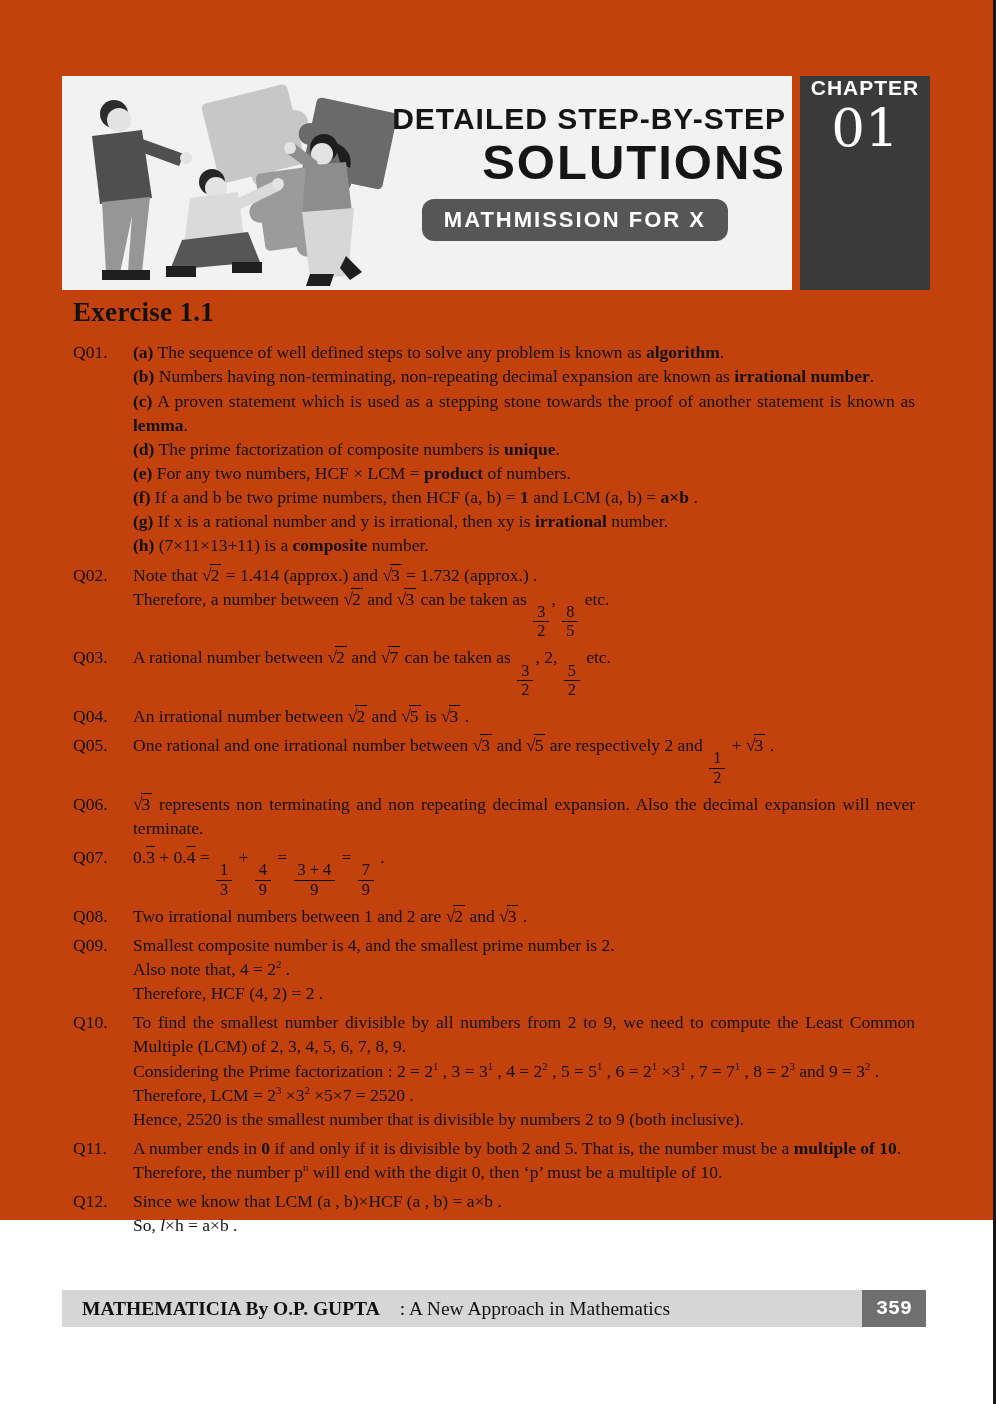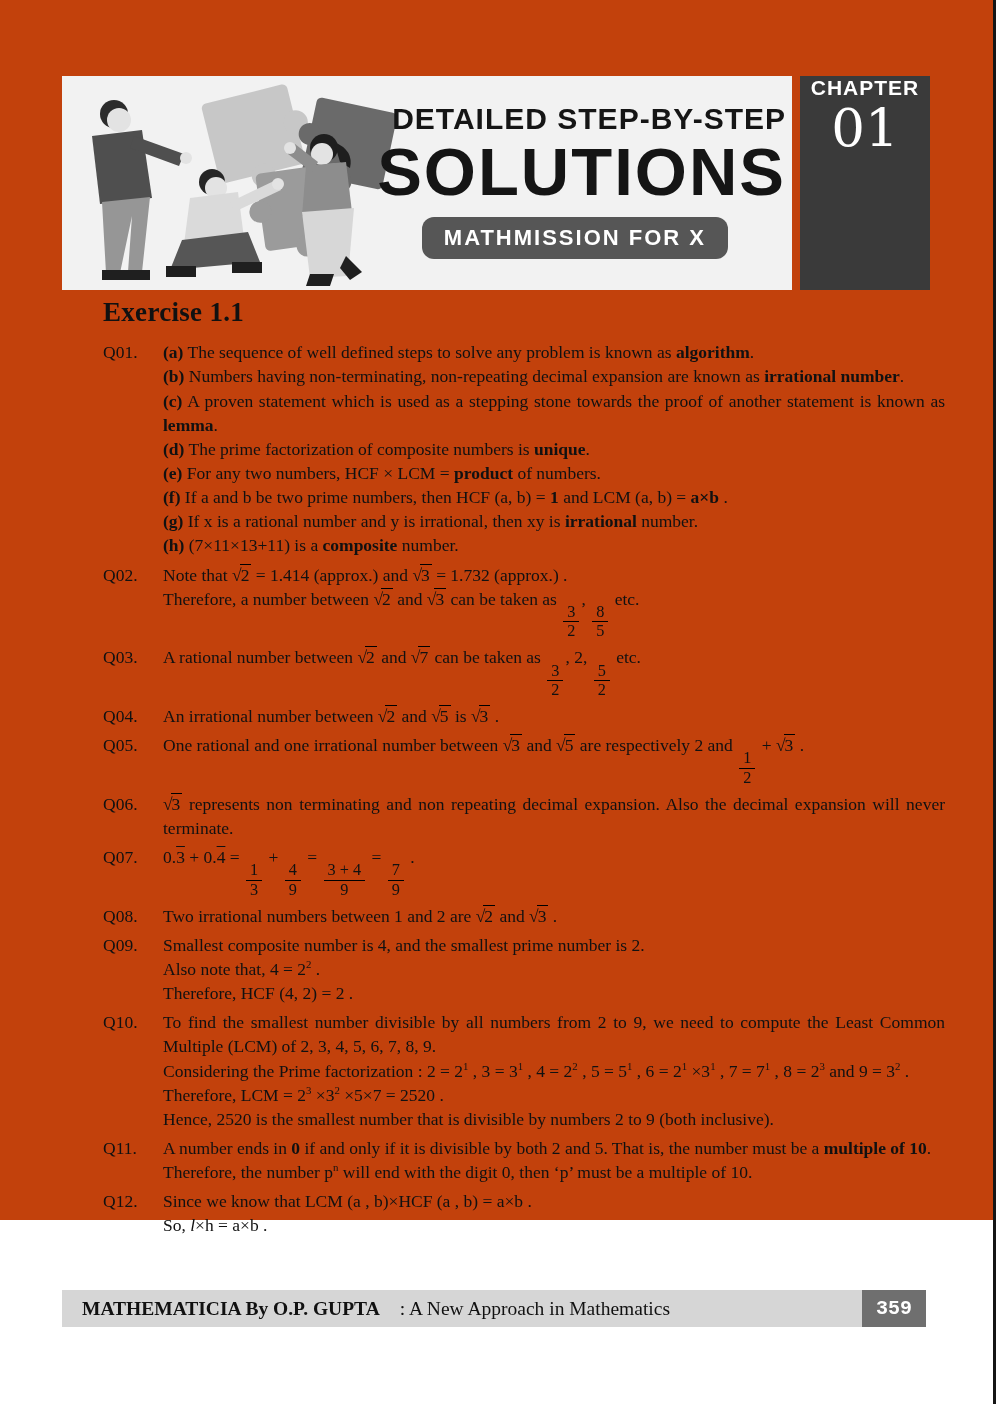--- a/index.html
+++ b/index.html
@@ -30,21 +30,21 @@
   .illustration{ position:absolute; left:0; top:0; }
   .titles{
     position:absolute; right:6px; top:26px;
     display:flex; flex-direction:column; align-items:flex-end;
     font-family:"Liberation Sans", sans-serif; color:#151515;
   }
   .title-sub{
     font-size:30px; font-weight:bold; letter-spacing:1px; white-space:nowrap;
   }
   .title-main{
-    font-size:67px; font-weight:bold; letter-spacing:2px; line-height:1.0;
+    font-size:49px; font-weight:bold; letter-spacing:2px; line-height:1.0;
     margin-top:2px; white-space:nowrap;
   }
   .badge{
     margin:12px 58px 0 0;
     background:#565656; color:#fff;
     border-radius:12px;
     padding:8px 22px;
     font-size:22px; font-weight:bold; letter-spacing:2px; white-space:nowrap;
   }
   .chapter-box{
@@ -57,21 +57,21 @@
     font-family:"Liberation Sans", sans-serif;
     font-weight:bold; font-size:21px; letter-spacing:1px;
   }
   .chapter-number{
     font-family:"DejaVu Serif", serif;
     font-size:53px; line-height:1.05; font-weight:500;
   }
 
   
   .content{
-    position:absolute; left:103px; top:294px; width:842px;
+    position:absolute; left:73px; top:294px; width:842px;
     font-size:17.5px; line-height:1.38;
   }
   .exercise-title{
     margin:0 0 9px 0;
     font-size:27px; font-weight:bold; letter-spacing:0.3px;
   }
   .q-row{ display:flex; margin-bottom:5px; }
   .q-label{ flex:0 0 60px; width:60px; }
   .q-body{ flex:1; text-align:justify; }
   .q-para{ margin:0; }

